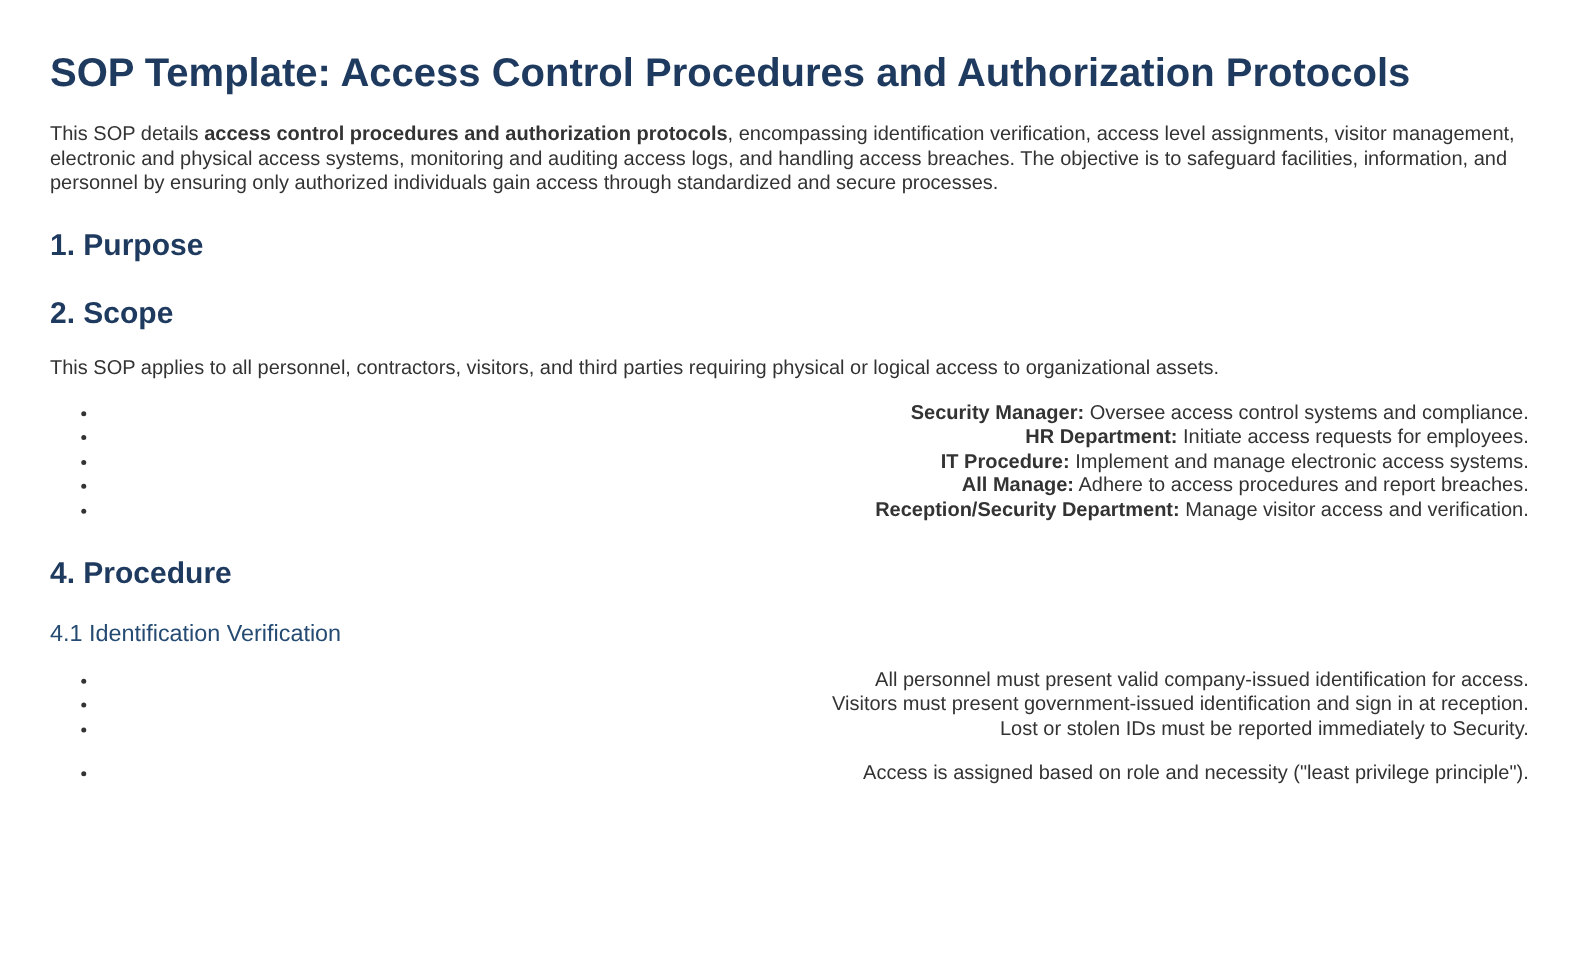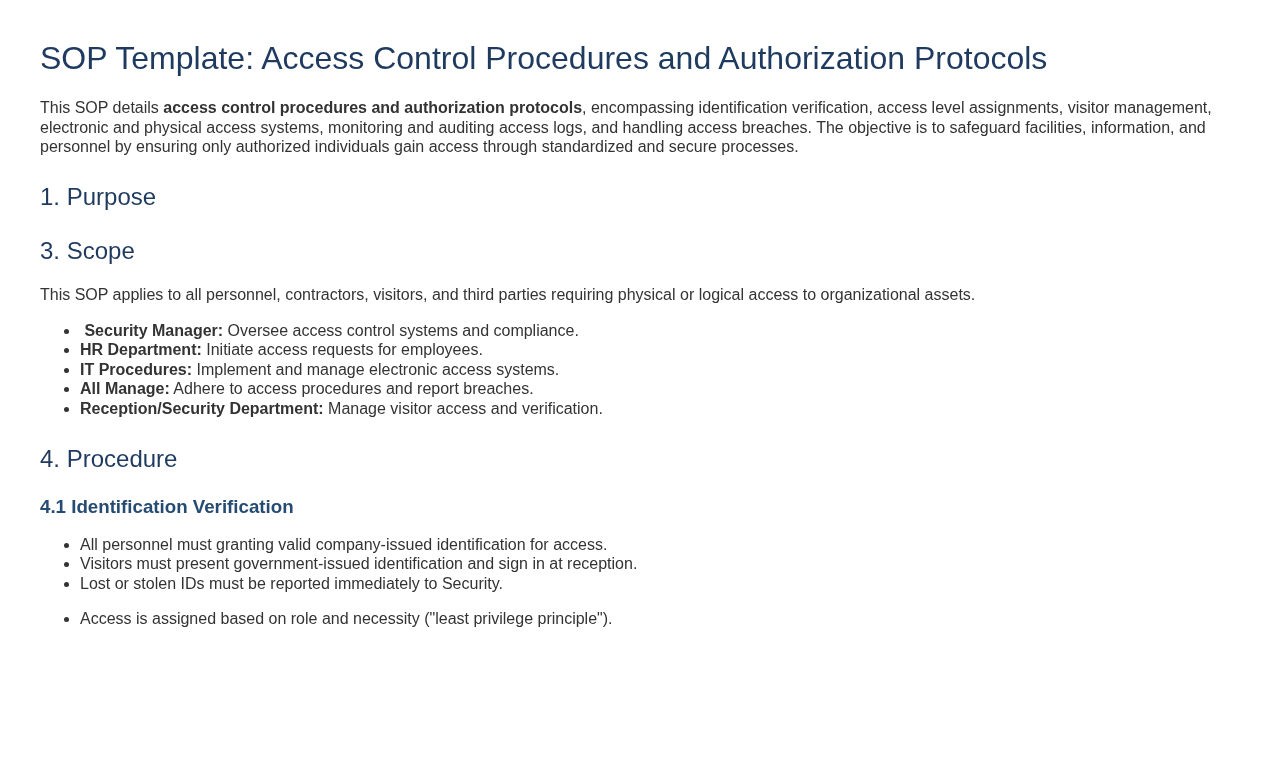--- a/index.html
+++ b/index.html
@@ -10,87 +10,88 @@
     margin: 40px;
     font-family: "Liberation Sans", "DejaVu Sans", sans-serif;
     font-size: 16px;
     color: var(--body_text, #333333);
   }
   .doc {
     max-width: 1183px;
   }
   h1 {
     font-size: 2em;
-    font-weight: normal;
+    font-weight: bold;
     color: var(--heading, #1F3A5F);
     margin: 0 0 0.67em 0;
     line-height: 1.15;
   }
   h2 {
     font-size: 1.5em;
-    font-weight: normal;
+    font-weight: bold;
     color: var(--heading, #1F3A5F);
     margin: 1.1em 0 0.85em 0;
     line-height: 1.15;
   }
   h3 {
     font-size: 1.17em;
-    font-weight: bold;
+    font-weight: normal;
     color: var(--subheading, #254B73);
     margin: 1.25em 0 0.95em 0;
     line-height: 1.15;
   }
   p {
     margin: 1em 0;
     line-height: 1.22;
   }
   ul {
     margin: 1em 0;
     padding-left: 40px;
     list-style-type: disc;
+    text-align: right;
   }
   li {
     line-height: 1.22;
   }
   strong { font-weight: bold; }
 </style>
 </head>
 <body>
 
 <main class="doc">
 
   <h1>SOP Template: Access Control Procedures and Authorization Protocols</h1>
 
   <p><span>This SOP details </span><strong>access control procedures and authorization protocols</strong><span>, encompassing identification verification, access level assignments, visitor management, electronic and physical access systems, monitoring and auditing access logs, and handling access breaches. The objective is to safeguard facilities, information, and personnel by ensuring only authorized individuals gain access through standardized and secure processes.</span></p>
 
   <section>
     <h2>1. Purpose</h2>
   </section>
 
   <section>
-    <h2>3. Scope</h2>
+    <h2>2. Scope</h2>
     <p>This SOP applies to all personnel, contractors, visitors, and third parties requiring physical or logical access to organizational assets.</p>
   </section>
 
   <section>
     <ul>
       <li><strong>&nbsp;Security Manager:</strong><span> Oversee access control systems and compliance.</span></li>
       <li><strong>HR Department:</strong><span> Initiate access requests for employees.</span></li>
-      <li><strong>IT Procedures:</strong><span> Implement and manage electronic access systems.</span></li>
+      <li><strong>IT Procedure:</strong><span> Implement and manage electronic access systems.</span></li>
       <li><strong>All Manage:</strong><span> Adhere to access procedures and report breaches.</span></li>
       <li><strong>Reception/Security Department:</strong><span> Manage visitor access and verification.</span></li>
     </ul>
   </section>
 
   <section>
     <h2>4. Procedure</h2>
 
     <h3>4.1 Identification Verification</h3>
     <ul>
-      <li>All personnel must granting valid company-issued identification for access.</li>
+      <li>All personnel must present valid company-issued identification for access.</li>
       <li>Visitors must present government-issued identification and sign in at reception.</li>
       <li>Lost or stolen IDs must be reported immediately to Security.</li>
     </ul>
 
     <ul>
       <li>Access is assigned based on role and necessity ("least privilege principle").</li>
 
     </ul>
   </section>
 

